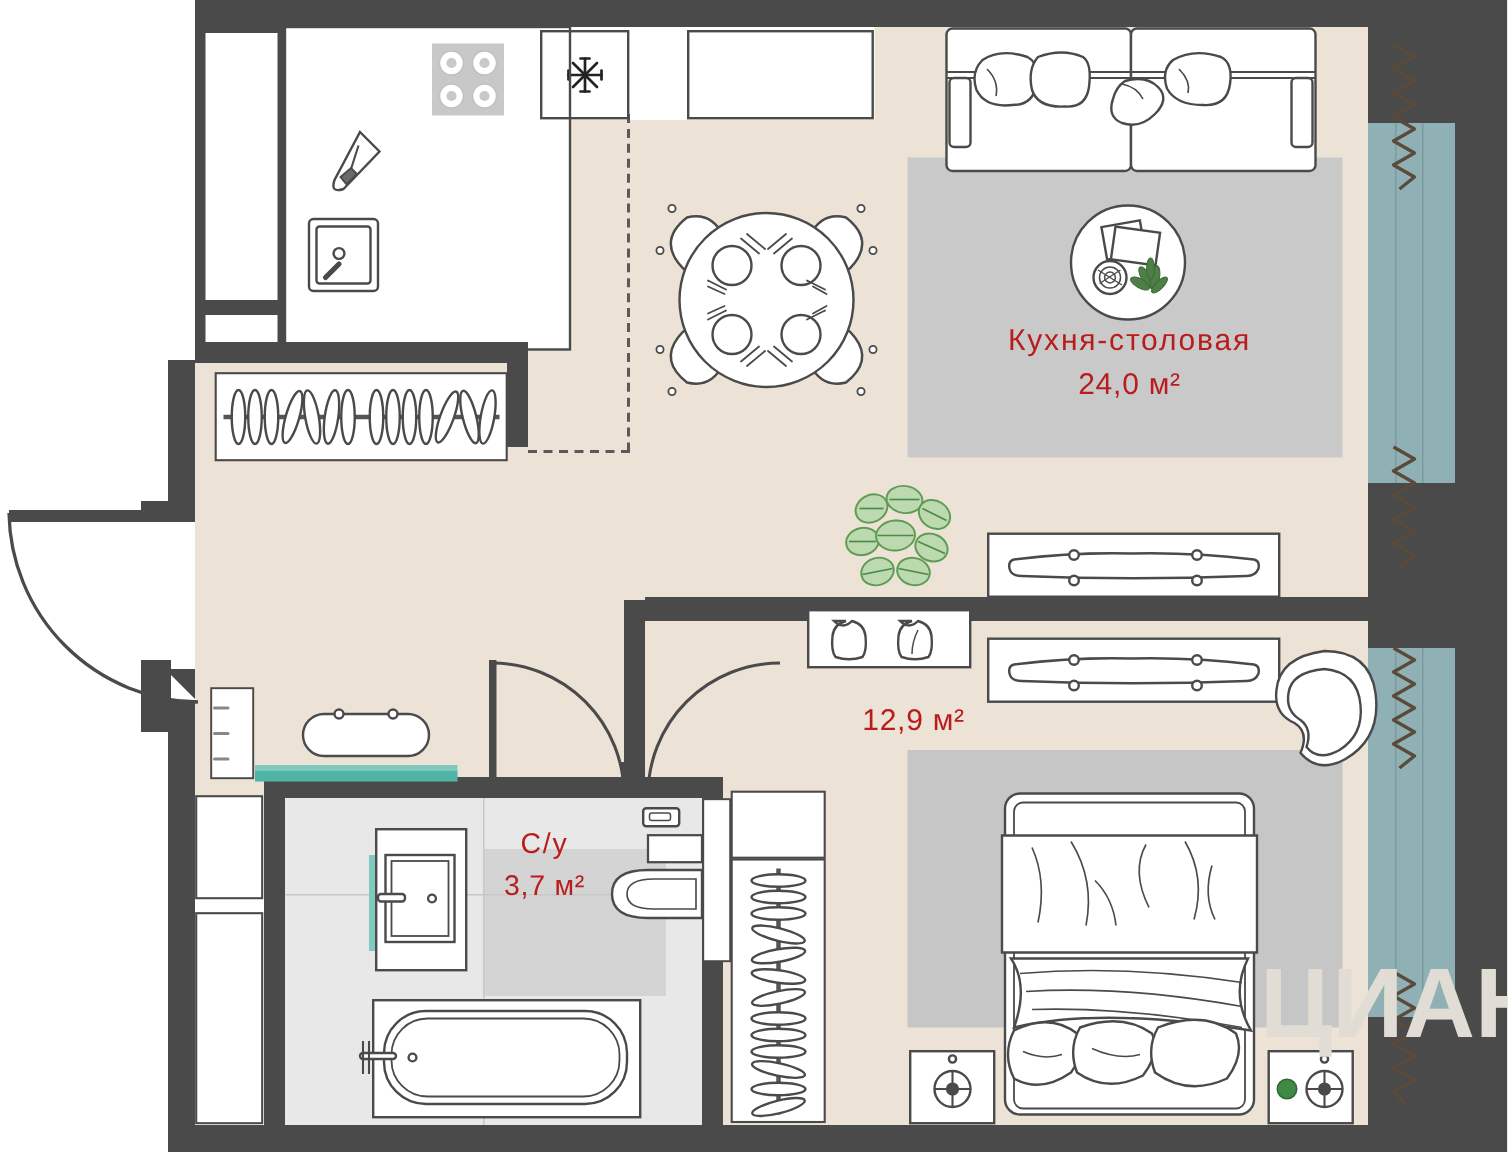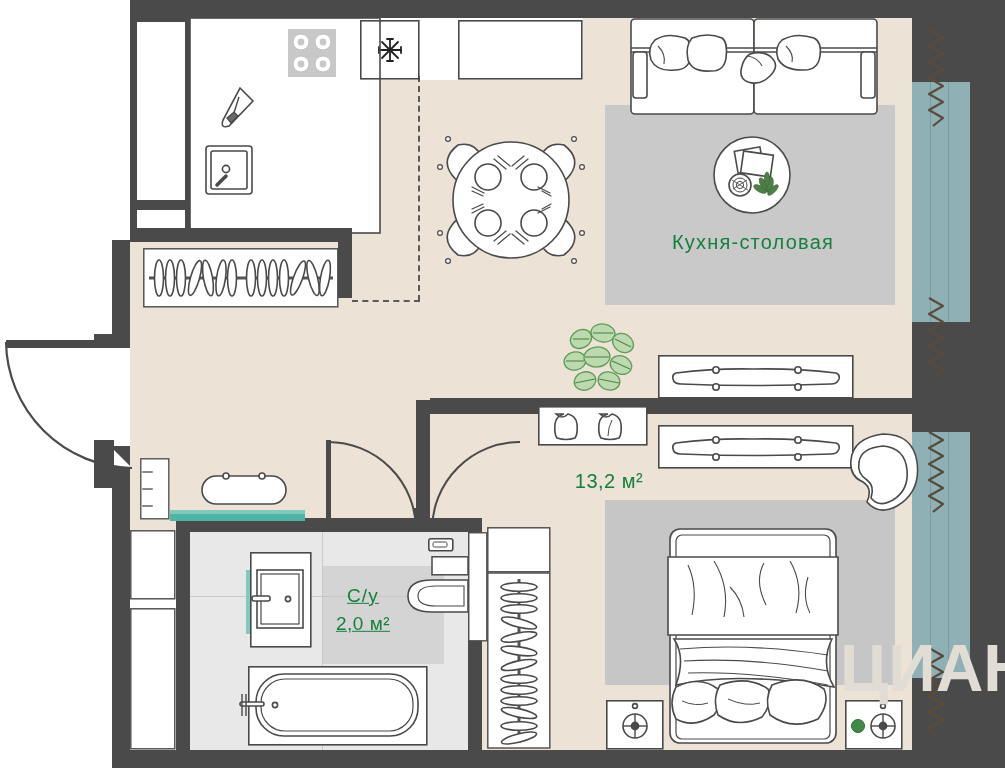--- a/index.html
+++ b/index.html
@@ -20,21 +20,21 @@
   .tile-dark{background:#d4d4d4;}
   
   .wall{background:#4a4a4a;}
   .balcony{background:#8fb0b5;}
   .balc-line{background:#7c9ba0;width:1px;}
   
   .fz{stroke:#4a4a4a;fill:#ffffff;stroke-width:1.6;}
   svg{display:block;overflow:visible;}
   
   .roomlabel{
-    position:absolute;text-align:center;color:#15803d;
+    position:absolute;text-align:center;color:#b91c1c;
     font-family:"Liberation Sans", sans-serif;
     letter-spacing:.5px;line-height:1.3;
     white-space:nowrap;
   }
   .roomlabel .nm{font-size:20px;letter-spacing:1.2px;display:block;}
   .roomlabel .ar{font-size:20px;display:block;margin-top:3px;}
   .small .nm{font-size:19px;}
   .small .ar{font-size:19px;}
   .watermark{
     position:absolute;font-size:66px;font-weight:bold;color:#e2ddd4;
@@ -550,25 +550,26 @@
   <div class="abs" style="left:925px;top:648px;">
     <svg width="22" height="90" viewBox="0 0 22 90">
       <path d="M4 0 L18 8 L4 16 L18 24 L4 32 L18 40 L4 48 L18 56 L4 64 L18 72 L4 80 L14 90" fill="none" stroke="#5a4a3a" stroke-width="2.2" stroke-linejoin="round"></path>
     </svg>
   </div>
 
   <div class="watermark" style="left:840px;top:630px;">ЦИАН</div>
 
   <div class="roomlabel" style="left:753px;top:242px;transform:translate(-50%,-50%);">
     <span class="nm">Кухня-столовая</span>
+    <span class="ar">24,0 м²</span>
   </div>
 
 
   <div class="roomlabel" style="left:609px;top:479px;transform:translate(-50%,-50%);">
-    <span class="ar">13,2 м²</span>
-  </div>
-
-  <div class="roomlabel small" style="left:363px;top:610px;transform:translate(-50%,-50%);text-decoration:underline;">
+    <span class="ar">12,9 м²</span>
+  </div>
+
+  <div class="roomlabel small" style="left:363px;top:578px;transform:translate(-50%,-50%);">
     <span class="nm">С/у</span>
-    <span class="ar">2,0 м²</span>
+    <span class="ar">3,7 м²</span>
   </div>
 
 </div>
 
 </body></html>

